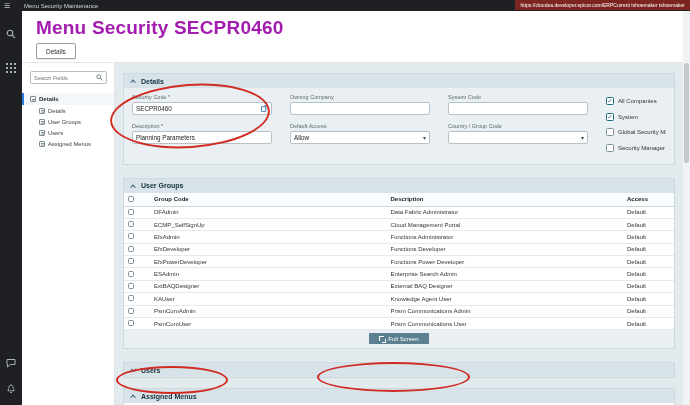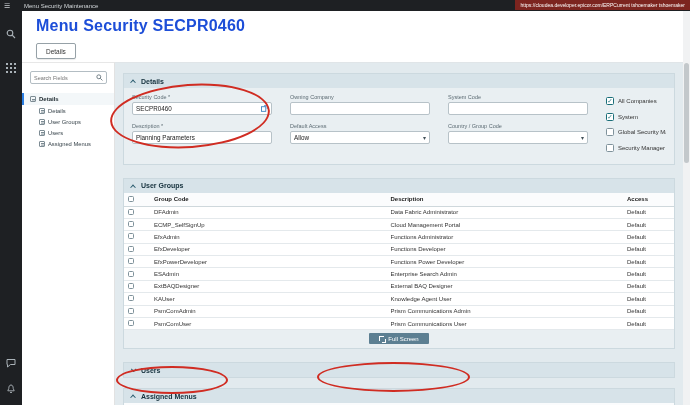--- a/index.html
+++ b/index.html
@@ -11,21 +11,21 @@
   .hamburger { position:absolute; left:4px; top:1px; color:#c9ced2; font-size:7px; line-height:9px; }
   .topbar-title { margin-left:24px; font-size:6px; color:#d2d6d9; }
   .url-overlay { position:absolute; right:0; top:0; height:10px; background:#7c241f; color:#fff; font-size:5px; display:flex; align-items:center; padding:0 5px; z-index:9; white-space:nowrap; }
 
   
   .rail { position:absolute; left:0; top:11px; width:22px; height:394px; background:#1e2023; z-index:7; }
   .rail-ico { position:absolute; left:6px; width:10px; height:10px; }
 
   
   .header { position:absolute; left:22px; top:11px; width:668px; height:51px; background:#fff; }
-  .page-title { position:absolute; left:14px; top:6px; font-size:16px; font-weight:bold; color:#1d4ed8; letter-spacing:.2px; }
+  .page-title { position:absolute; left:14px; top:6px; font-size:19px; font-weight:bold; color:#a21caf; letter-spacing:.2px; }
   .details-btn { position:absolute; left:14px; top:32px; height:16px; padding:0 9px; font-size:6.5px; color:#333; background:#fff; border:1px solid #96a1a7; border-radius:2px; display:flex; align-items:center; box-shadow:0 1px 1px rgba(0,0,0,.08); }
 
   
   .left-panel { position:absolute; left:22px; top:62px; width:93px; height:343px; background:#fff; border-top:1px solid #e7e7e7; border-right:1px solid #e2e2e2; }
   .search-box { margin:8px 7px 9px 8px; height:13px; border:1px solid #b3bdc3; border-radius:2px; display:flex; align-items:center; padding:0 3px; background:#fff; }
   .search-box input { border:none; outline:none; width:62px; font-size:5.5px; color:#333; font-family:inherit; }
   .tree-root { display:flex; align-items:center; gap:3px; padding:3px 0 3px 6px; border-left:2px solid #2a7de1; font-size:6px; color:#1f2a30; font-weight:bold; background:#f3f7f9; }
   .tree-item { display:flex; align-items:center; gap:3px; padding:2.5px 0 2.5px 17px; font-size:5.8px; color:#39454c; cursor:default; }
   .tree-ico { width:6px; height:6px; display:inline-block; border:1px solid #7d8c94; border-radius:1px; position:relative; flex:0 0 auto; }
   .tree-ico::after { content:""; position:absolute; left:1px; top:1.5px; width:2.8px; height:.8px; background:#7d8c94; box-shadow:0 1.6px 0 #7d8c94; }

